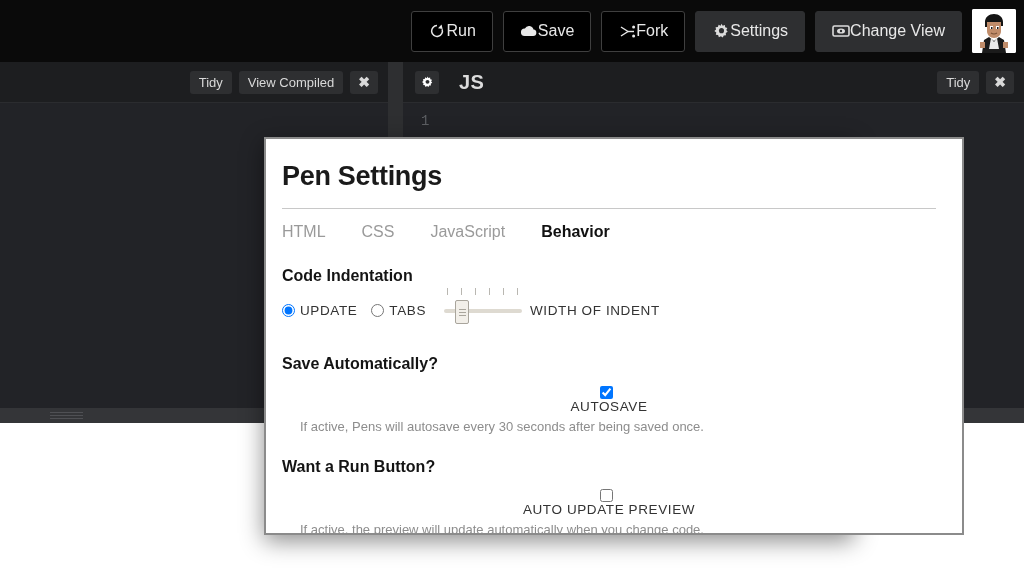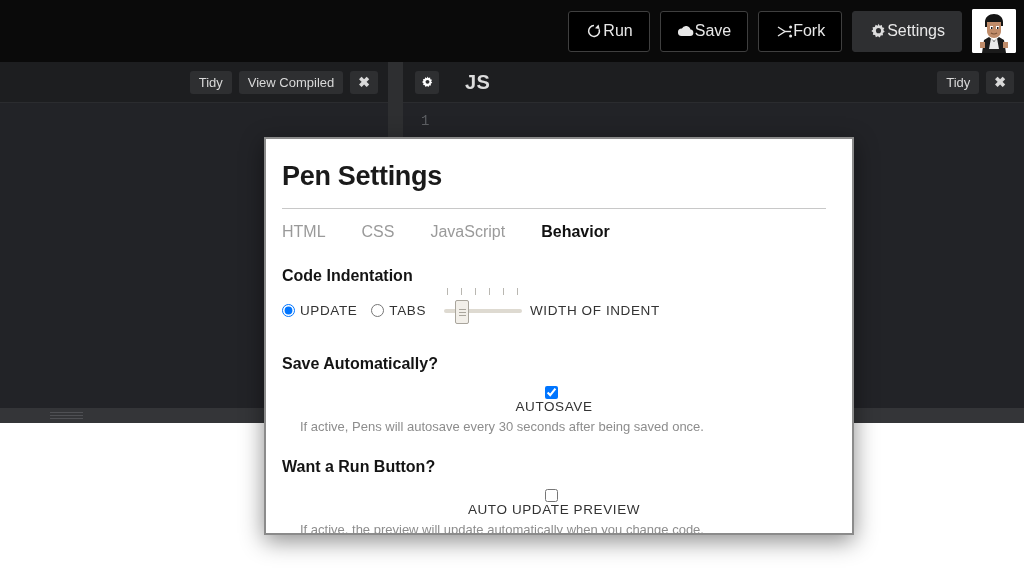--- a/index.html
+++ b/index.html
@@ -55,21 +55,21 @@
 
   .chip {
     background: #2e2f31; color: #d9d9d9;
     font-size: 13px; height: 23px; padding: 0 9px;
     border-radius: 3px; display: flex; align-items: center;
     margin-left: 7px; cursor: pointer; white-space: nowrap;
   }
   .chip.x { font-size: 14px; font-weight: bold; padding: 0 8px; }
 
   .pane-left-group { display: flex; align-items: center; }
-  .pane-title-group { display: flex; align-items: center; gap: 26px; }
+  .pane-title-group { display: flex; align-items: center; gap: 20px; }
   .gear-chip {
     background: #2e2f31; width: 24px; height: 23px; border-radius: 3px;
     display: flex; align-items: center; justify-content: center; cursor: pointer;
   }
   .lang-label { color: #dcdcdc; font-size: 20px; font-weight: bold; letter-spacing: .5px; }
   .head-right-chips { display: flex; align-items: center; }
 
   
   .pane-body { position: absolute; top: 41px; height: 320px; background: #222327; }
   #pane-body-left  { left: 0;   width: 388px; }
@@ -96,21 +96,21 @@
     position: absolute; left: 0; top: 423px; width: 1024px; height: 153px;
     background: #fff;
   }
 
   
   #modal-shadow {
     position: absolute; left: 264px; top: 137px; width: 590px; height: 398px;
     box-shadow: 0 6px 22px rgba(0,0,0,.45);
   }
   #modal {
-    position: absolute; left: 264px; top: 137px; width: 590px; height: 398px;
+    position: absolute; left: 264px; top: 137px; width: 700px; height: 398px;
     background: #fff; border: 2px solid #8b8b8b;
     overflow: hidden;
   }
   #modal-inner { padding: 22px 26px 0 16px; }
 
   #modal-title {
     font-size: 27px; font-weight: bold; color: #1a1a1a;
     letter-spacing: -.3px; padding-left: 0px;
   }
   #title-rule { height: 1px; background: #c8c8c8; margin: 16px 0 0 0; }
@@ -193,20 +193,30 @@
   <div class="tb-btn gray">
     <span class="tb-ico">
       <svg width="17" height="17" viewBox="0 0 20 20">
         <path d="M10 0.8l1.4 2.3 2.6-.7.3 2.7 2.6.8-1.3 2.4 1.7 2.1-2.3 1.4.3 2.7-2.7.1-1.1 2.5-2.2-1.6-2.4 1.3-.9-2.6-2.7-.4.6-2.6L1.6 9.4 3.6 7.6 3 5l2.7-.3L6.6 2.1 9 3.3z" fill="#dcdcdc"></path>
         <circle cx="10" cy="9" r="3" fill="#2e2f31"></circle>
       </svg>
     </span>
     <span>Settings</span>
   </div>
 
+  <div class="tb-btn gray">
+    <span class="tb-ico">
+      <svg width="18" height="14" viewBox="0 0 18 14">
+        <rect x="1" y="2" width="16" height="10" rx="1.5" fill="none" stroke="#dcdcdc" stroke-width="1.6"></rect>
+        <ellipse cx="9" cy="7" rx="4" ry="2.6" fill="#dcdcdc"></ellipse>
+        <circle cx="9" cy="7" r="1.2" fill="#2e2f31"></circle>
+      </svg>
+    </span>
+    <span>Change View</span>
+  </div>
 
   <div id="avatar">
     <svg width="44" height="44" viewBox="0 0 44 44">
       <rect width="44" height="44" fill="#ffffff"></rect>
 
       <path d="M13 13c0-5 4-8 9-8s9 3 9 8v4h-3l-1-4-9 2-2 3h-3z" fill="#141414"></path>
 
       <path d="M15 13h14v9c0 4-3 7-7 7s-7-3-7-7z" fill="#c08c6a"></path>
 
       <rect x="18" y="17" width="3" height="3" fill="#ffffff"></rect>

